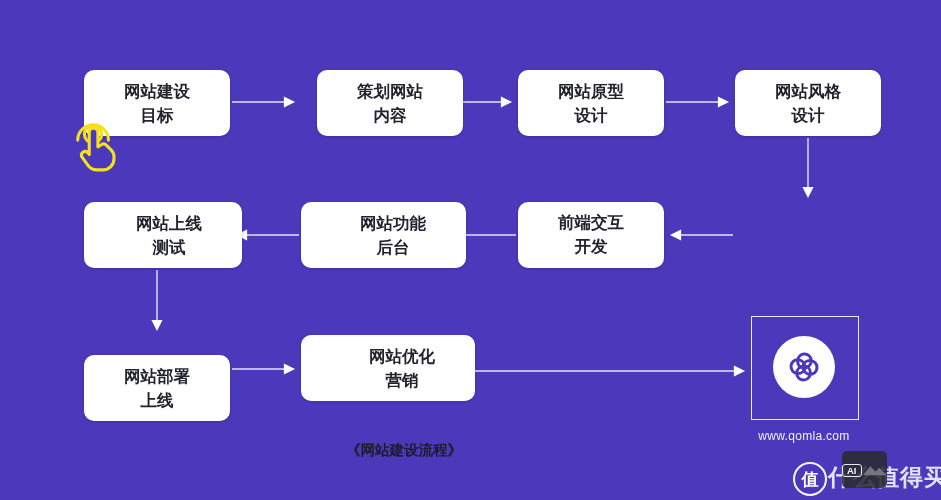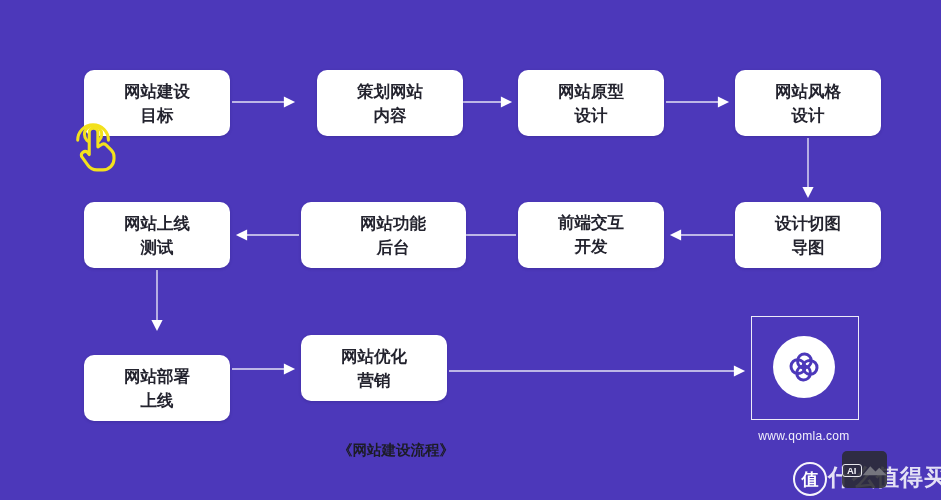--- a/index.html
+++ b/index.html
@@ -11,36 +11,36 @@
   .edges{position:absolute;left:0;top:0;width:941px;height:500px;}
   .node{
     position:absolute;width:146px;height:66px;background:#ffffff;
     border-radius:10px;display:flex;align-items:center;justify-content:center;
     text-align:center;color:#23232e;font-weight:700;font-size:16.5px;
     line-height:24px;white-space:pre-line;box-shadow:0 1px 3px rgba(30,20,90,.25);
   }
   .n1{left:84px;top:70px;}  .n2{left:301px;top:70px;margin-left:16px;}
   .n3{left:518px;top:70px;} .n4{left:735px;top:70px;text-align:center;}
   .n5{left:735px;top:202px;}.n6{left:518px;top:202px;font-family:Liberation Serif, serif;}
-  .n7{left:301px;top:202px;padding-left:19px;}.n8{left:84px;top:202px;}
-  .n9{left:84px;top:355px;} .n10{left:301px;top:335px;}
+  .n7{left:301px;top:202px;padding-left:19px;}.n8{left:84px;top:202px;padding-left:12px;}
+  .n9{left:84px;top:355px;} .n10{left:301px;top:335px;padding-left:28px;}
   .logo-box{
     position:absolute;left:751px;top:316px;width:106px;height:102px;
     border:1.5px solid rgba(255,255,255,.9);
   }
   .logo-circle{
     position:absolute;left:21px;top:19px;width:62px;height:62px;border-radius:50%;
     background:#ffffff;display:flex;align-items:center;justify-content:center;
   }
   .logo-url{
     position:absolute;left:741px;top:429px;width:126px;text-align:center;
     color:#f2f0fc;font-size:12px;font-weight:400;letter-spacing:.3px;
   }
   .caption{
-    position:absolute;left:0;top:441px;width:792px;text-align:center;
+    position:absolute;left:8px;top:441px;width:792px;text-align:center;
     color:#1c1c26;font-size:14.5px;font-weight:600;
   }
   .cursor{position:absolute;left:71px;top:112px;width:48px;height:62px;}
   .wm-circle{
     position:absolute;left:793px;top:462px;width:30px;height:30px;border-radius:50%;
     border:2.5px solid rgba(255,255,255,.95);display:flex;align-items:center;
     justify-content:center;color:#fff;font-size:17px;font-weight:700;
   }
   .wm-name{
     position:absolute;left:828px;top:462px;color:rgba(255,255,255,.85);
@@ -83,22 +83,20 @@
   </svg>
 
   <div class="node n1">网站建设
 目标</div>
   <div class="node n2">策划网站
 内容</div>
   <div class="node n3">网站原型
 设计</div>
   <div class="node n4">网站风格
 设计</div>
-  <div class="node n5">设计切图
-导图</div>
   <div class="node n6">前端交互
 开发</div>
   <div class="node n7">网站功能
 后台</div>
   <div class="node n8">网站上线
 测试</div>
   <div class="node n9">网站部署
 上线</div>
   <div class="node n10">网站优化
 营销</div>

